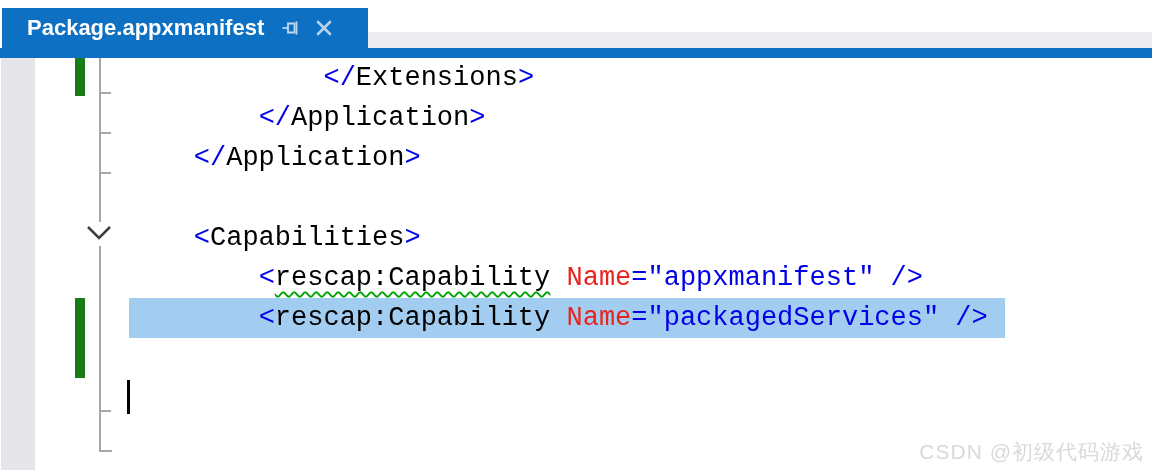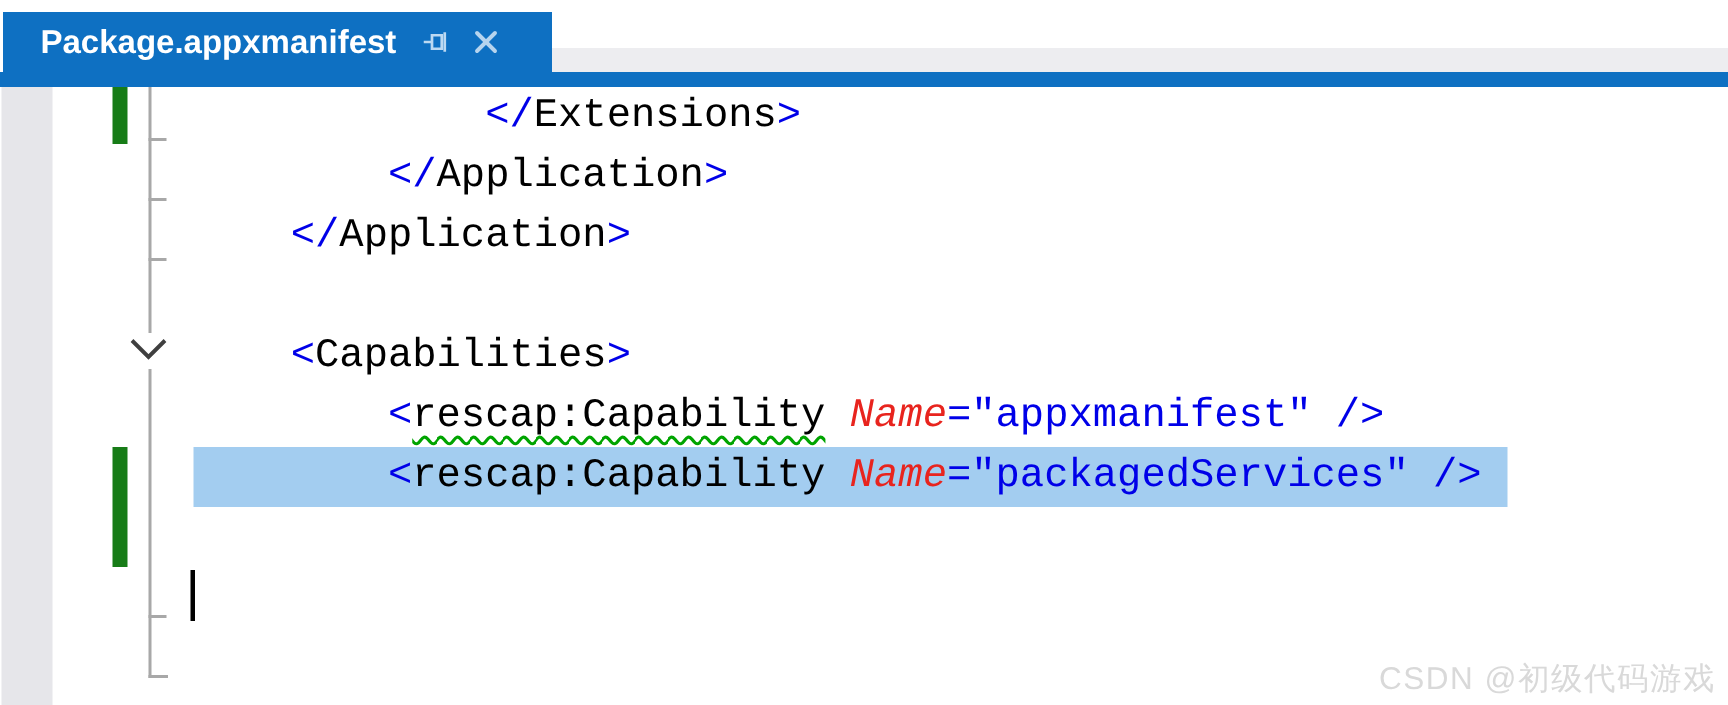--- a/index.html
+++ b/index.html
@@ -39,21 +39,21 @@
   .chevron { position:absolute; left:85px; top:223px; cursor:pointer; }
   
   #code {
     position:absolute; left:129px; top:58px; width:1023px;
     font-family:"Liberation Mono","DejaVu Sans Mono",monospace;
     font-size:27px; line-height:40px; color:#000000;
   }
   .line { height:40px; white-space:pre; }
   .hl { background:#a3cdf0; padding-right:17px; display:inline-block; height:40px; }
   .tk-t { color:#000000; }
-  .tk-a { color:#e8241e;font-style:italic; }
+  .tk-a { color:#e8241e; }
   .tk-d { color:#0000e8; }
   .tk-p { color:#000000; }
   .sq {
     text-decoration-line:underline; text-decoration-style:wavy;
     text-decoration-color:#00a400; text-decoration-thickness:2px;
     text-underline-offset:6px;
   }
   .caret { position:absolute; left:127px; top:380px; width:3px; height:34px; background:#000000; }
   .watermark {
     position:absolute; right:8px; bottom:4px;

